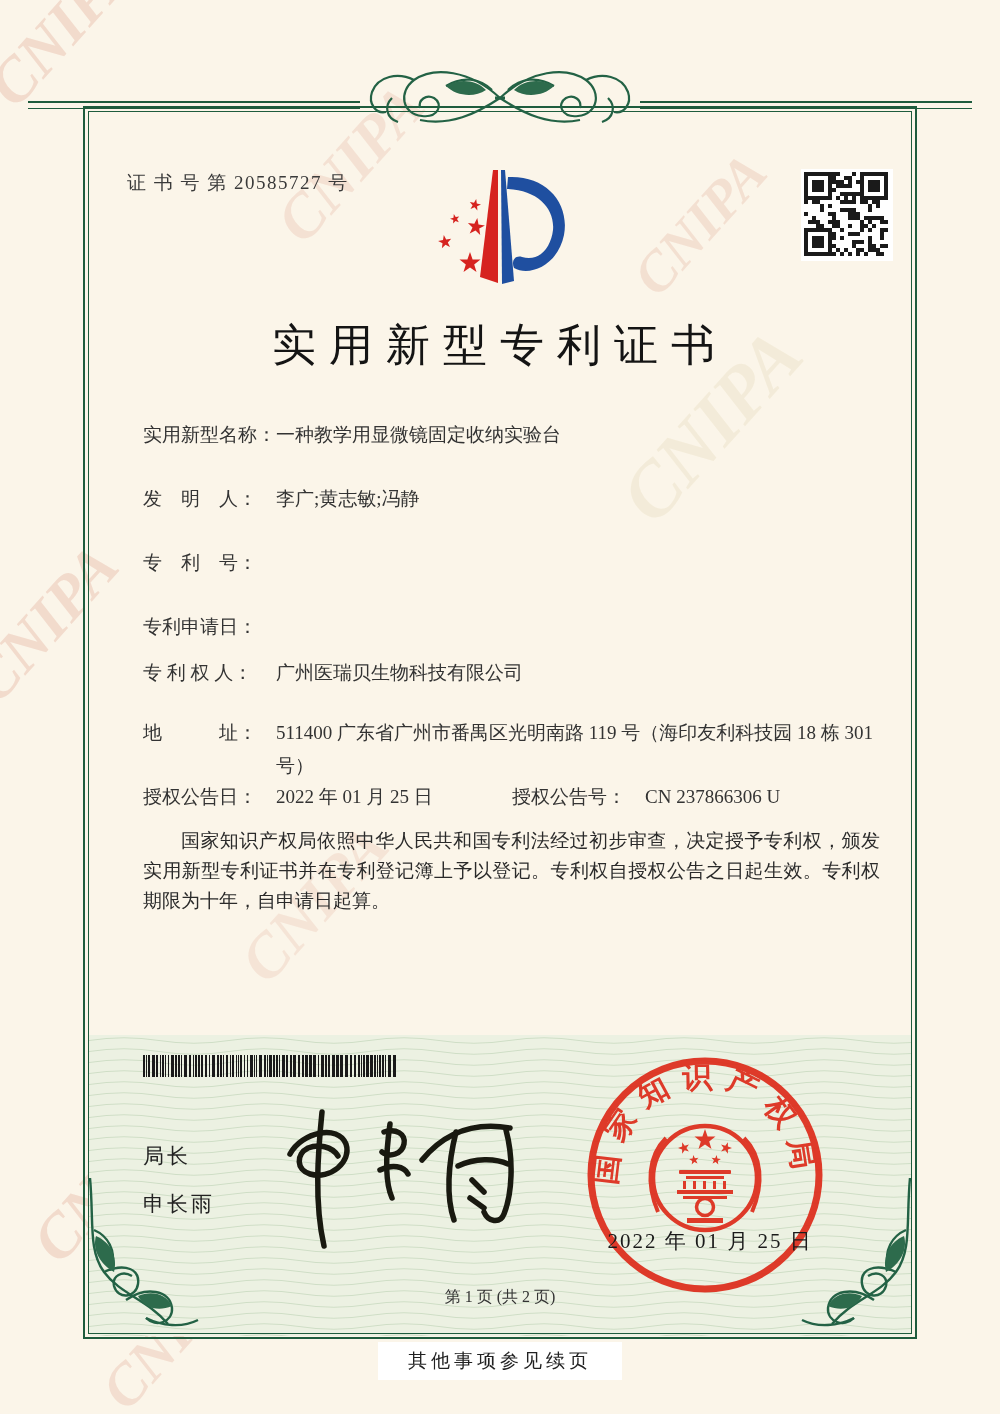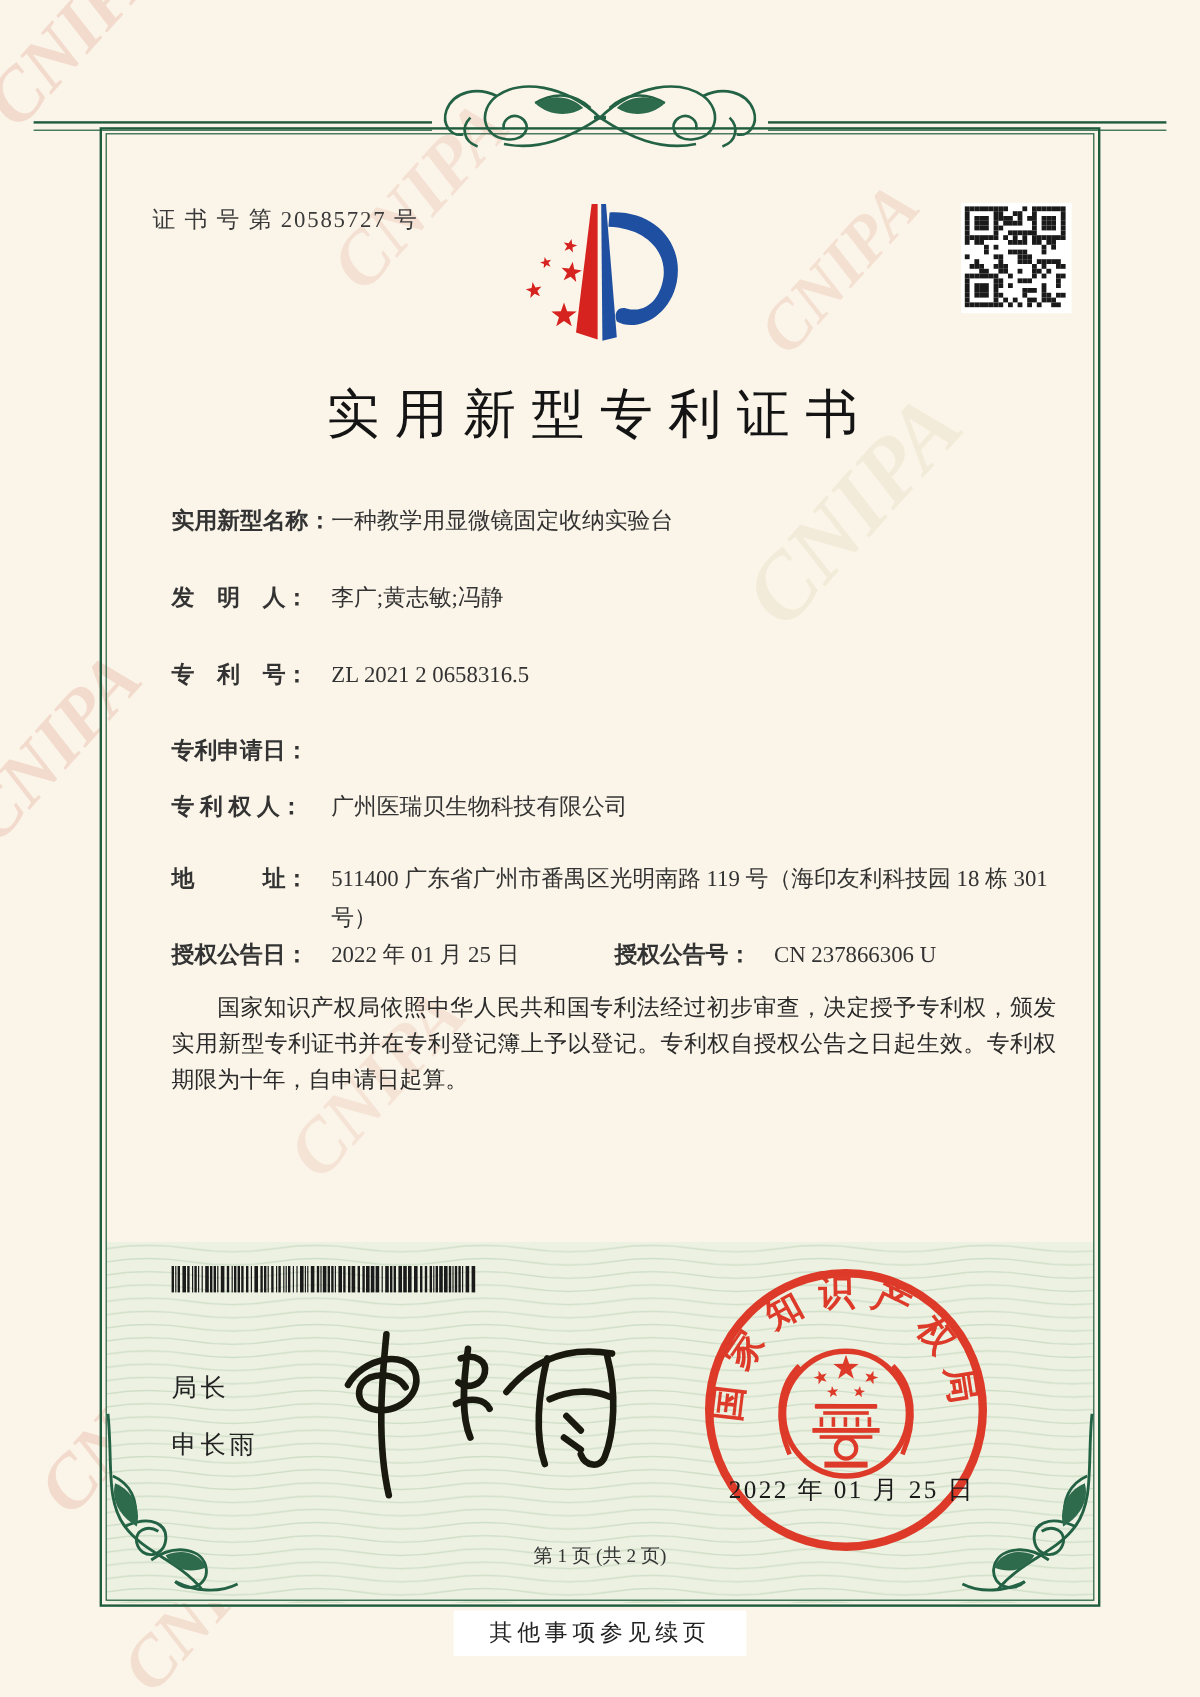--- a/index.html
+++ b/index.html
@@ -33,21 +33,21 @@
   .logo{position:absolute;left:424px;top:155px;z-index:4;}
   .qr{position:absolute;left:801px;top:169px;width:92px;height:92px;background:#fff;
       padding:3px;box-sizing:border-box;z-index:4;}
   .qr-grid{display:grid;grid-template-columns:repeat(21,4px);grid-auto-rows:4px;}
   .qr-grid div{width:4px;height:4px}
   .qr-grid .d{background:#1a1a1a}
   .title{position:absolute;left:0;right:0;top:297px;text-align:center;font-size:44px;
          font-weight:normal;letter-spacing:13px;color:#141414;z-index:4;margin-top:19px;}
   .field-row{position:absolute;left:143px;width:740px;display:flex;font-size:19px;
              color:#333;z-index:4;line-height:33px;}
-  .field-label{width:133px;flex:none;white-space:nowrap;font-weight:bold;}
+  .field-label{width:133px;flex:none;white-space:nowrap;}
   .field-value{width:605px;}
   .grant-pair2{position:absolute;left:369px;top:0;display:flex;white-space:nowrap;}
   .para{position:absolute;left:143px;width:737px;font-size:19px;line-height:30px;
         text-align:justify;text-indent:2em;color:#2a2a2a;z-index:4;}
   .barcode{position:absolute;left:143px;top:1055px;width:260px;height:22px;display:flex;
            align-items:stretch;z-index:4;}
   .barcode div{height:100%;}
   .director-title{position:absolute;left:143px;top:1142px;font-size:21px;color:#222;
                   letter-spacing:3px;z-index:4;text-align:center;}
   .director-name{position:absolute;left:143px;top:1190px;font-size:21px;color:#222;
@@ -609,21 +609,20 @@
   <div class="field-row" style="top:418px">
     <span class="field-label">实用新型名称：</span>
     <span class="field-value">一种教学用显微镜固定收纳实验台</span>
   </div>
   <div class="field-row" style="top:482px">
     <span class="field-label">发　明　人：</span>
     <span class="field-value">李广;黄志敏;冯静</span>
   </div>
   <div class="field-row" style="top:546px">
     <span class="field-label">专　利　号：</span>
-    <span class="field-value">ZL 2021 2 0658316.5</span>
   </div>
   <div class="field-row" style="top:610px">
     <span class="field-label">专利申请日：</span>
   </div>
   <div class="field-row" style="top:656px">
     <span class="field-label">专 利 权 人：</span>
     <span class="field-value">广州医瑞贝生物科技有限公司</span>
   </div>
   <div class="field-row" style="top:716px">
     <span class="field-label">地　　　址：</span>

